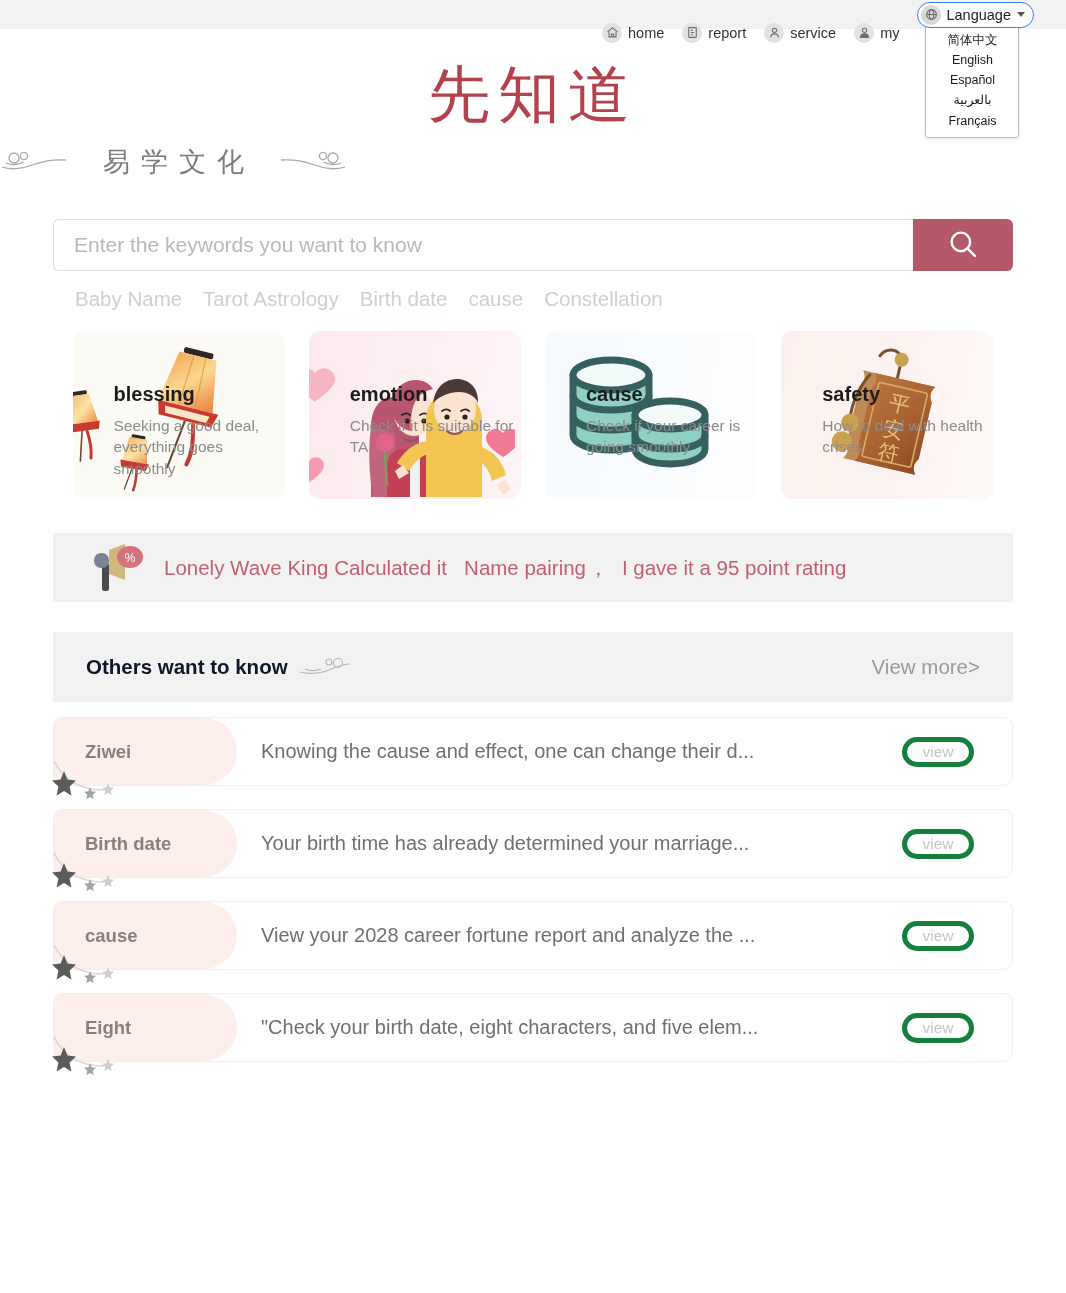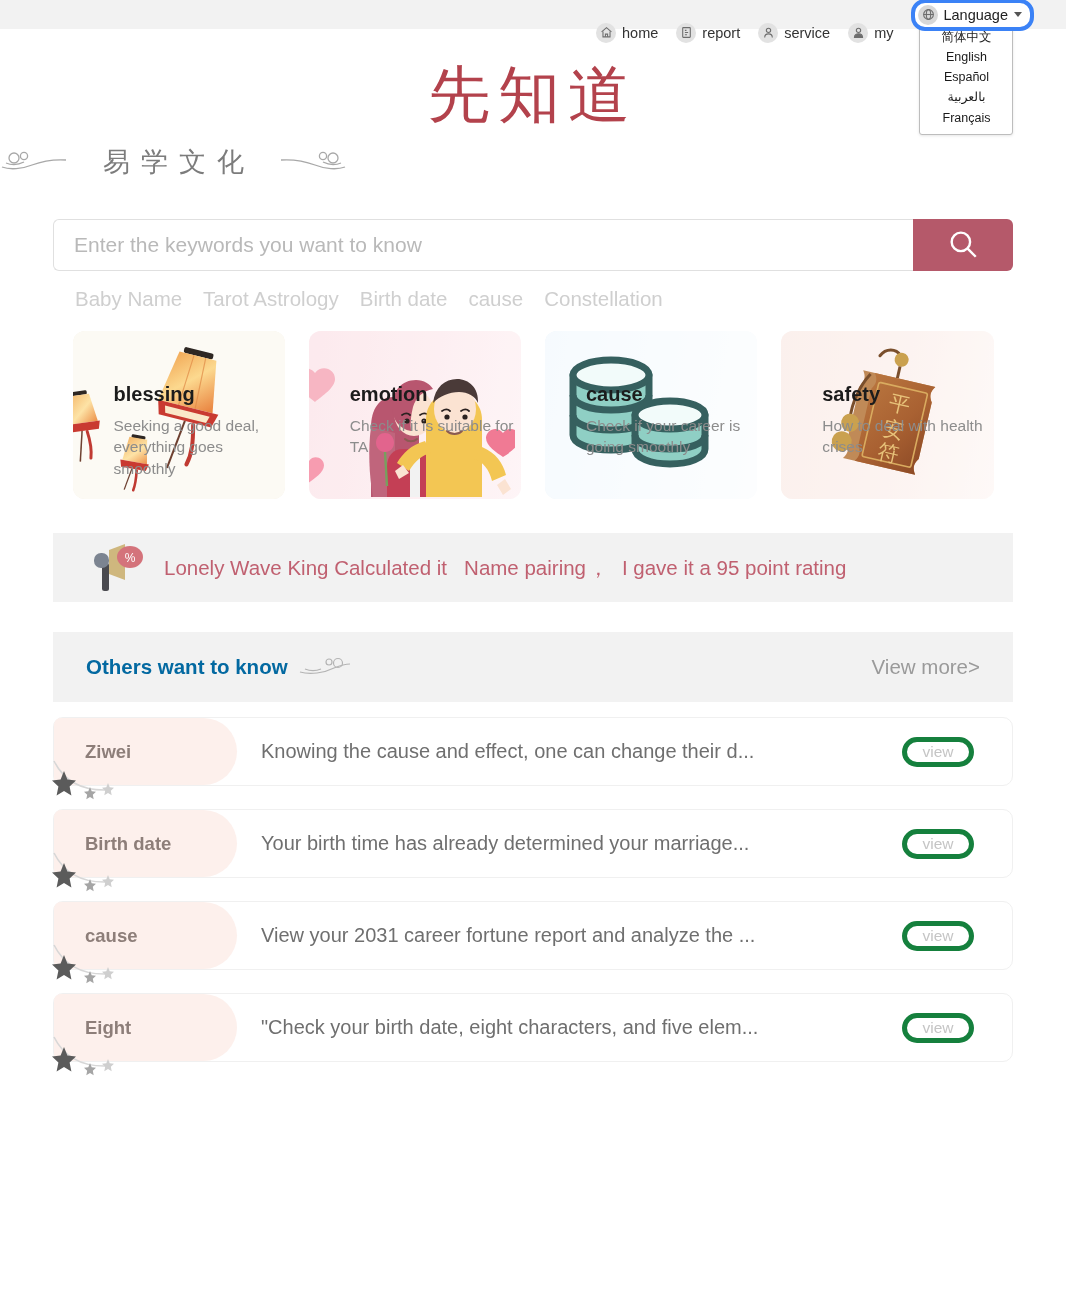--- a/index.html
+++ b/index.html
@@ -31,21 +31,21 @@
     width: 20px; height: 20px; border-radius: 50%;
     background: #e2e2e2;
     display: flex; align-items: center; justify-content: center;
     flex: 0 0 auto;
   }
   .nav-ico svg { display: block; }
 
   .lang-wrap { position: relative; }
   .lang-btn {
     display: flex; align-items: center; gap: 5px;
-    background: #fff; border: 4px solid #3b82f6;
+    background: #fff; border: 1px solid #3b82f6;
     border-radius: 14px;
     padding: 2px 8px 2px 3px;
     font-size: 14.5px; color: #222;
     cursor: pointer;
     position: relative; z-index: 3;
   }
   .lang-btn .nav-ico { background: #d8d8d8; }
   .caret {
     width: 0; height: 0;
     border-left: 4px solid transparent;
@@ -203,21 +203,21 @@
   
   .sechead {
     width: 960px; margin: 30px auto 0;
     height: 70px;
     background: #f2f2f2;
     display: flex; align-items: center;
     justify-content: space-between;
     padding: 0 33px;
   }
   .sechead-left { display: flex; align-items: center; gap: 10px; }
-  .sechead-title { font-size: 20.5px; font-weight: bold; color: #0369a1; }
+  .sechead-title { font-size: 20.5px; font-weight: bold; color: #0f172a; }
   .viewmore {
     font-size: 20.5px; color: #9a9a9a; cursor: pointer;
     display: flex; align-items: center;
   }
 
   
   .list { width: 960px; margin: 15px auto 0; }
   .row {
     position: relative;
     height: 69px;
@@ -571,21 +571,21 @@
       <path d="M18 14l3.4 8.4 8.6 1.2-6.4 6 1.8 9-7.4-4.6-7.4 4.6 1.8-9-6.4-6 8.6-1.2z" fill="#5b5b5b"></path>
       <path d="M44 30l1.7 4.2 4.3.6-3.2 3 .9 4.5-3.7-2.3-3.7 2.3.9-4.5-3.2-3 4.3-.6z" fill="#a5a5a5"></path>
       <path d="M62 26l1.7 4.2 4.3.6-3.2 3 .9 4.5-3.7-2.3-3.7 2.3.9-4.5-3.2-3 4.3-.6z" fill="#cfcfcf"></path>
     </svg>
   </div>
 
   <div class="row">
     <div class="row-chip">
       <span class="chip-label">cause</span>
     </div>
-    <div class="row-desc">View your 2031 career fortune report and analyze the ...</div>
+    <div class="row-desc">View your 2028 career fortune report and analyze the ...</div>
     <button class="view-btn">view</button>
     <svg class="stars" viewBox="0 0 96 46">
       <path d="M8 4C18 24 36 34 62 33" stroke="#d7d7d7" stroke-width="1.6" fill="none"></path>
       <path d="M18 14l3.4 8.4 8.6 1.2-6.4 6 1.8 9-7.4-4.6-7.4 4.6 1.8-9-6.4-6 8.6-1.2z" fill="#5b5b5b"></path>
       <path d="M44 30l1.7 4.2 4.3.6-3.2 3 .9 4.5-3.7-2.3-3.7 2.3.9-4.5-3.2-3 4.3-.6z" fill="#a5a5a5"></path>
       <path d="M62 26l1.7 4.2 4.3.6-3.2 3 .9 4.5-3.7-2.3-3.7 2.3.9-4.5-3.2-3 4.3-.6z" fill="#cfcfcf"></path>
     </svg>
   </div>
 
   <div class="row">

